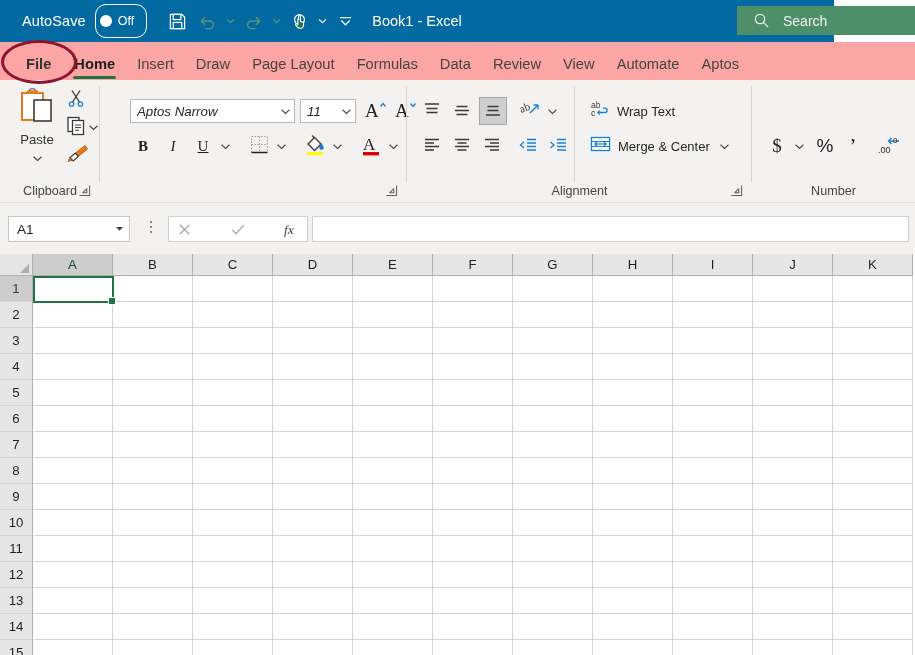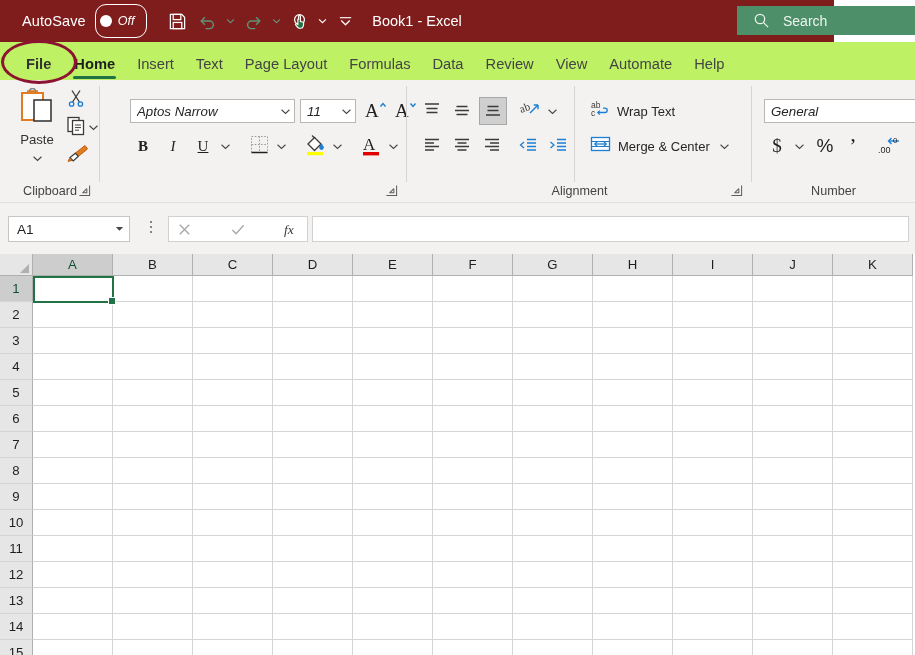--- a/index.html
+++ b/index.html
@@ -8,29 +8,29 @@
     overflow: hidden;
     background: #ffffff;
     font-family: "Liberation Sans", sans-serif;
     -webkit-font-smoothing: antialiased;
   }
   #app { position: relative; width: 915px; height: 655px; }
 
   
   .titlebar {
     position: absolute; left: 0; top: 0; width: 834px; height: 42px;
-    background: #7f1d1d;
+    background: #0369a1;
     display: flex; align-items: center;
   }
   .autosave-wrap { display: flex; align-items: center; margin-left: 22px; }
   .autosave-label { color: #ffffff; font-size: 14.5px; letter-spacing: .1px; }
   .toggle {
     margin-left: 9px; width: 52px; height: 22px; border-radius: 11px;
     border: 1.6px solid #ffffff; display: flex; align-items: center;
-    box-sizing: border-box; padding: 16px 4px; font-style: italic;
+    box-sizing: border-box; padding: 16px 4px;
   }
   .toggle .knob { width: 12px; height: 12px; border-radius: 50%; background: #ffffff; }
   .toggle .state { color: #ffffff; font-size: 12.5px; margin-left: 6px; }
 
   .qat { display: flex; align-items: center; margin-left: 17px; gap: 2px; }
   .qbtn {
     width: 28px; height: 30px; display: flex; align-items: center; justify-content: center;
     border-radius: 3px;
   }
   .qcaret {
@@ -46,21 +46,21 @@
   .searchbox {
     position: absolute; left: 737px; top: 6px; width: 178px; height: 29px;
     background: #4c8f68; display: flex; align-items: center;
   }
   .searchbox .s-ico { margin-left: 16px; display: flex; }
   .searchbox .s-txt { color: #eef5f0; font-size: 14px; margin-left: 13px; }
 
   
   .tabstrip {
     position: absolute; left: 0; top: 42px; width: 915px; height: 38px;
-    background: #bef264;
+    background: #fca5a5;
   }
   .tabs { display: flex; align-items: flex-end; height: 38px; padding-left: 14px; }
   .tab {
     position: relative; font-size: 14.7px; color: #444444;
     padding: 0 11px; height: 32px; line-height: 32px; white-space: nowrap;
   }
   .tab.file { color: #333333; font-weight: bold; padding: 0 12px; }
   .tab.active { color: #1f1f1f; font-weight: bold; }
   .tab.active::after {
     content: ""; position: absolute; left: 10px; right: 10px; bottom: 1px;
@@ -266,28 +266,28 @@
       </span>
       <span class="s-txt">Search</span>
     </div>
   </div>
 
   <div class="tabstrip">
     <div class="tabs">
       <div class="tab file">File</div>
       <div class="tab active">Home</div>
       <div class="tab">Insert</div>
-      <div class="tab">Text</div>
+      <div class="tab">Draw</div>
       <div class="tab">Page Layout</div>
       <div class="tab">Formulas</div>
       <div class="tab">Data</div>
       <div class="tab">Review</div>
       <div class="tab">View</div>
       <div class="tab">Automate</div>
-      <div class="tab">Help</div>
+      <div class="tab">Aptos</div>
     </div>
   </div>
   <div class="file-annot"></div>
 
   <div class="ribbon">
    <div class="ribbon-inner">
 
     <div class="group" id="g-clipboard">
       <div class="paste-btn">
         <span>
@@ -561,23 +561,20 @@
               <path d="M1.5 12.5h11V1.5" fill="none" stroke="#605e5c" stroke-width="1.1"></path>
               <path d="M5 9.5h4.5V5" fill="none" stroke="#605e5c" stroke-width="1.1"></path>
               <path d="M5 9.5 9.5 5" stroke="#605e5c" stroke-width="1.1"></path>
             </svg>
       </span>
       <div class="group-sep" style="left:167px;"></div>
       <div class="group-sep" style="right:0;"></div>
     </div>
 
     <div class="group" id="g-number">
-      <div class="combo" style="left:12px; top:19px; width:152px;">
-        <span class="val">General</span>
-      </div>
       <span class="fbtn" style="left:12px; top:53px; width:26px; height:26px; font-size:19px; font-family:'Liberation Serif',serif;">$</span>
       <span class="fbtn" style="left:38px; top:53px; width:18px; height:26px;">
         <svg width="11" height="7" viewBox="0 0 12 8">
               <path d="M1.5 2 6 6.2 10.5 2" fill="none" stroke="#444" stroke-width="1.2"></path>
             </svg>
       </span>
       <span class="fbtn" style="left:60px; top:53px; width:26px; height:26px; font-size:19px;">%</span>
       <span class="fbtn" style="left:88px; top:53px; width:26px; height:26px; font-size:22px; font-family:'Liberation Serif',serif;">’</span>
       <span class="fbtn" style="left:122px; top:53px; width:30px; height:26px;">
         <span>

